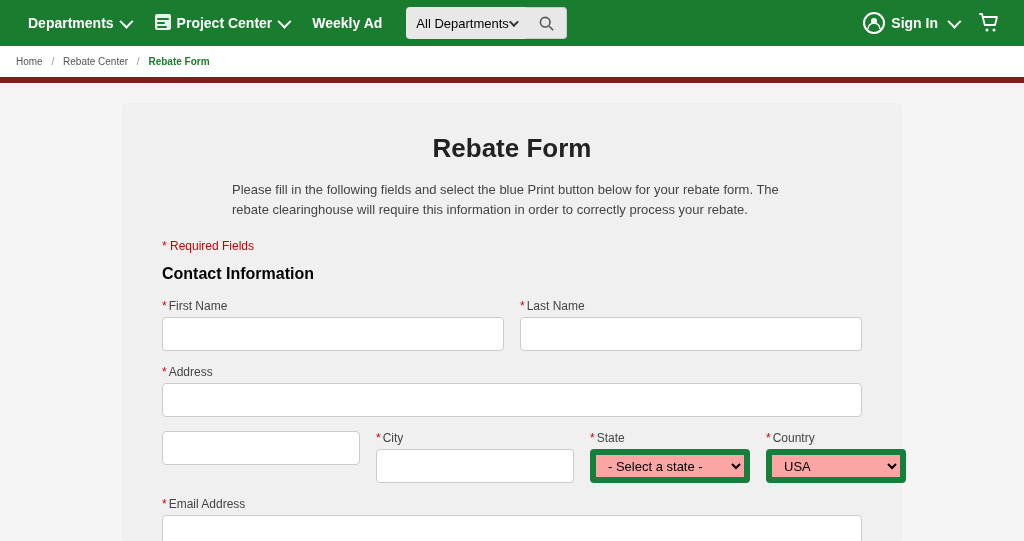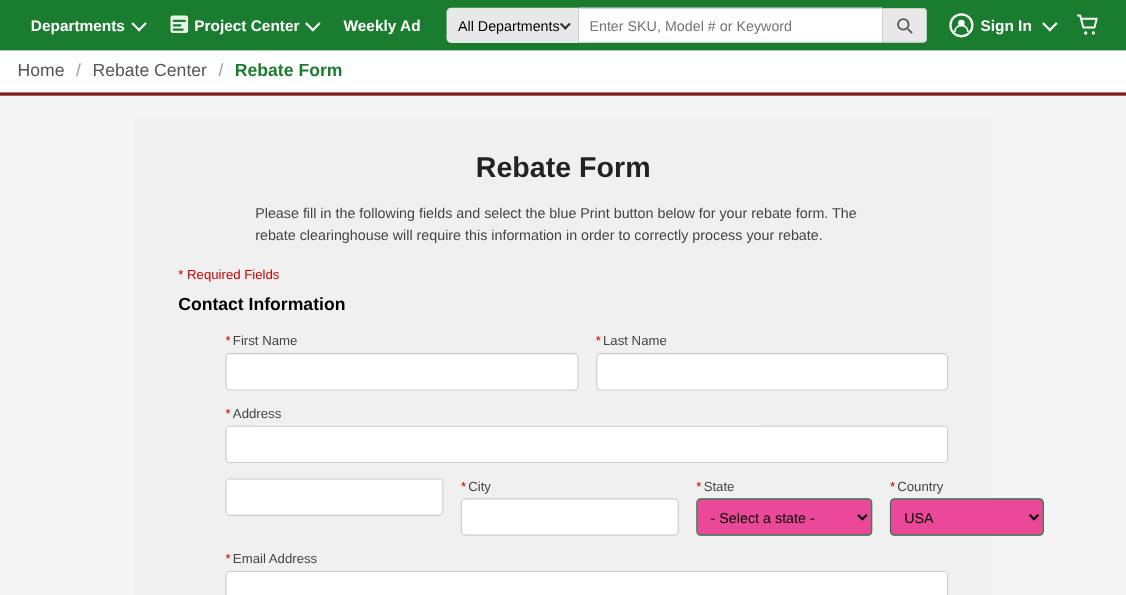--- a/index.html
+++ b/index.html
@@ -107,24 +107,24 @@
       align-items: center;
       color: #fff;
       padding: 0 8px;
       cursor: pointer;
       height: 46px;
     }
 
     
     .breadcrumb {
       padding: 10px 16px;
-      font-size: 16px;
+      font-size: 10px;
       color: #555;
       background: #fff;
-      border-bottom: 3px solid #7f1d1d;
+      border-bottom: 6px solid #7f1d1d;
     }
     .breadcrumb a { color: #555; text-decoration: none; }
     .breadcrumb .separator { margin: 0 6px; color: #999; }
     .breadcrumb .current { color: #1a7c2e; font-weight: 700; }
 
     
     .main-content {
       padding: 20px 16px;
       max-width: 1024px;
       margin: 0 auto;
@@ -159,21 +159,20 @@
     .section-title {
       font-size: 16px;
       font-weight: 700;
       color: #000000;
       margin-bottom: 16px;
     }
     .form-row {
       display: flex;
       gap: 16px;
       margin-bottom: 14px;
-      margin-left: 43px;
     }
     .form-group {
       display: flex;
       flex-direction: column;
       flex: 1;
     }
     .form-group.full { flex: 1 1 100%; }
     .form-label {
       font-size: 12px;
       color: #444;
@@ -184,25 +183,25 @@
       height: 34px;
       border: 1px solid #ccc;
       border-radius: 4px;
       padding: 0 10px;
       font-size: 13px;
       background: #fff;
       outline: none;
     }
     .form-select {
       height: 34px;
-      border: 1px solid #15803d;
+      border: 6px solid #15803d;
       border-radius: 4px;
       padding: 0 8px;
       font-size: 13px;
-      background: #ec4899;
+      background: #fca5a5;
       outline: none;
       cursor: pointer;
       width: 100%;
     }
     .form-group.zip { flex: 0 0 140px; }
     .form-group.city { flex: 0 0 140px; }
     .form-group.state { flex: 0 0 160px; }
     .form-group.country { flex: 0 0 140px; }
   </style>
 </head>
@@ -230,21 +229,20 @@
 
   <div class="header-nav-item">
     <span>Weekly Ad</span>
   </div>
 
   <div class="search-bar">
     <button class="search-dept">
       <span>All Departments</span>
       <span class="chevron-small"></span>
     </button>
-    <input class="search-input" type="text" placeholder="Enter SKU, Model # or Keyword" style="">
     <button class="search-btn">
       <svg class="search-icon-svg" viewBox="0 0 20 20">
         <circle cx="9" cy="9" r="6"></circle>
         <line x1="14" y1="14" x2="19" y2="19"></line>
       </svg>
     </button>
   </div>
 
   <div class="header-right">
     <div class="signin-btn">

